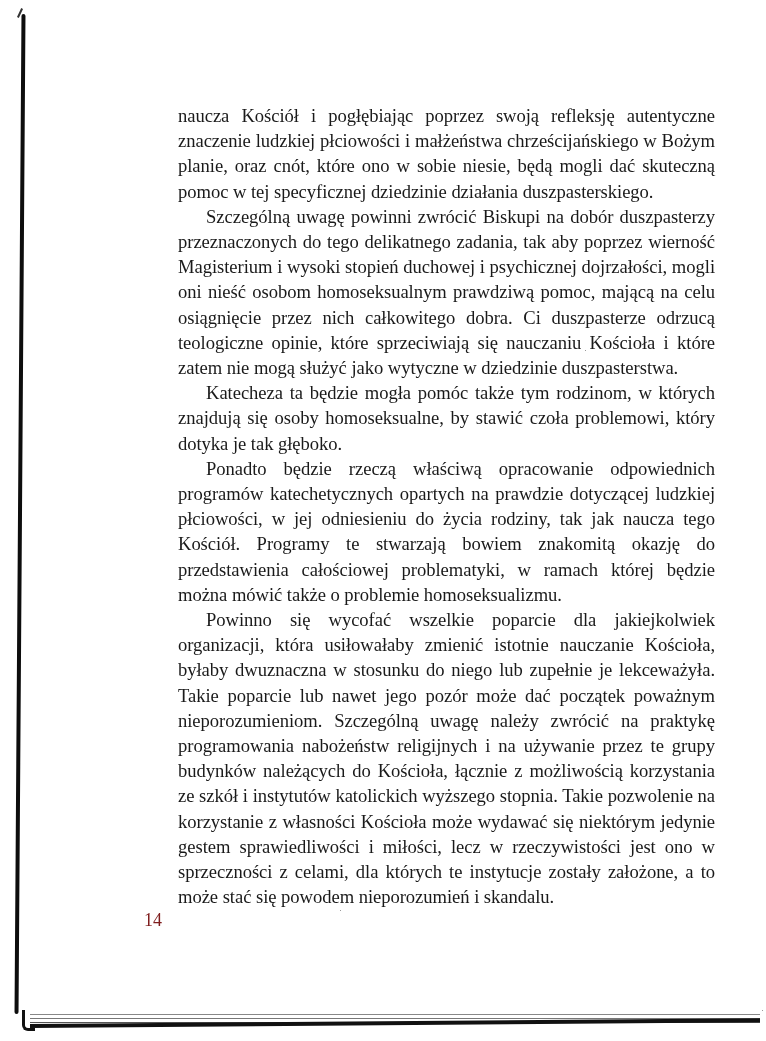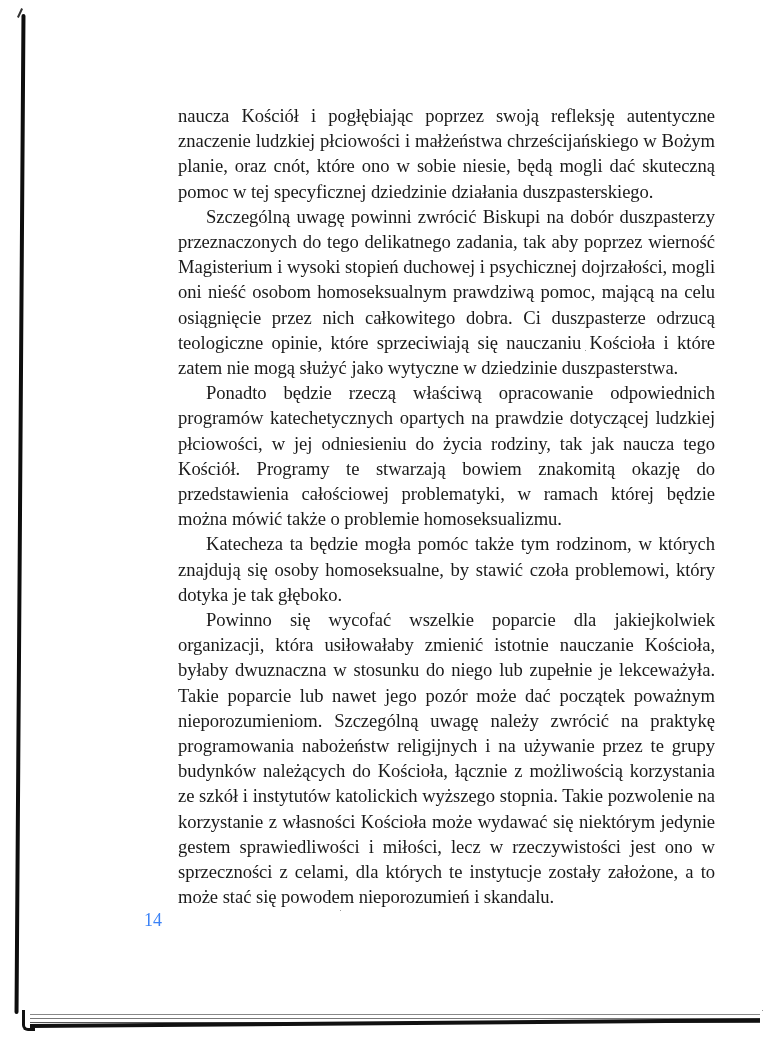--- a/index.html
+++ b/index.html
@@ -87,40 +87,40 @@
     }
     .page-text p.first {
       text-indent: 0;
     }
     .page-number {
       position: absolute;
       left: 144px;
       top: 910px;
       font-size: 18px;
       font-family: "Liberation Serif", "DejaVu Serif", serif;
-      color: #3b82f6;
+      color: #7f1d1d;
     }
     .speck {
       position: absolute;
       width: 1px;
       height: 1px;
       background: #999;
     }
   </style>
 </head>
 <body>
 
 <div class="left-edge-tip"></div>
 <div class="left-edge"></div>
 
 <div class="page-text">
   <p class="first">naucza Kościół i pogłębiając poprzez swoją refleksję autentyczne znaczenie ludzkiej płciowości i małżeństwa chrześcijańskiego w Bożym planie, oraz cnót, które ono w sobie niesie, będą mogli dać skuteczną pomoc w tej specyficznej dziedzinie działania duszpasterskiego.</p>
   <p>Szczególną uwagę powinni zwrócić Biskupi na dobór duszpasterzy przeznaczonych do tego delikatnego zadania, tak aby poprzez wierność Magisterium i wysoki stopień duchowej i psychicznej dojrzałości, mogli oni nieść osobom homoseksualnym prawdziwą pomoc, mającą na celu osiągnięcie przez nich całkowitego dobra. Ci duszpasterze odrzucą teologiczne opinie, które sprzeciwiają się nauczaniu Kościoła i które zatem nie mogą służyć jako wytyczne w dziedzinie duszpasterstwa.</p>
+  <p>Katecheza ta będzie mogła pomóc także tym rodzinom, w których znajdują się osoby homoseksualne, by stawić czoła problemowi, który dotyka je tak głęboko.</p>
   <p>Ponadto będzie rzeczą właściwą opracowanie odpowiednich programów katechetycznych opartych na prawdzie dotyczącej ludzkiej płciowości, w jej odniesieniu do życia rodziny, tak jak naucza tego Kościół. Programy te stwarzają bowiem znakomitą okazję do przedstawienia całościowej problematyki, w ramach której będzie można mówić także o problemie homoseksualizmu.</p>
-  <p>Katecheza ta będzie mogła pomóc także tym rodzinom, w których znajdują się osoby homoseksualne, by stawić czoła problemowi, który dotyka je tak głęboko.</p>
   <p>Powinno się wycofać wszelkie poparcie dla jakiejkolwiek organizacji, która usiłowałaby zmienić istotnie nauczanie Kościoła, byłaby dwuznaczna w stosunku do niego lub zupełnie je lekceważyła. Takie poparcie lub nawet jego pozór może dać początek poważnym nieporozumieniom. Szczególną uwagę należy zwrócić na praktykę programowania nabożeństw religijnych i na używanie przez te grupy budynków należących do Kościoła, łącznie z możliwością korzystania ze szkół i instytutów katolickich wyższego stopnia. Takie pozwolenie na korzystanie z własności Kościoła może wydawać się niektórym jedynie gestem sprawiedliwości i miłości, lecz w rzeczywistości jest ono w sprzeczności z celami, dla których te instytucje zostały założone, a to może stać się powodem nieporozumień i skandalu.</p>
 </div>
 
 <div class="page-number">14</div>
 
 <div class="speck" style="left:340px;top:910px;"></div>
 <div class="speck" style="left:585px;top:350px;"></div>
 <div class="speck" style="left:762px;top:1010px;"></div>
 
 <div class="bottom-corner"></div>

